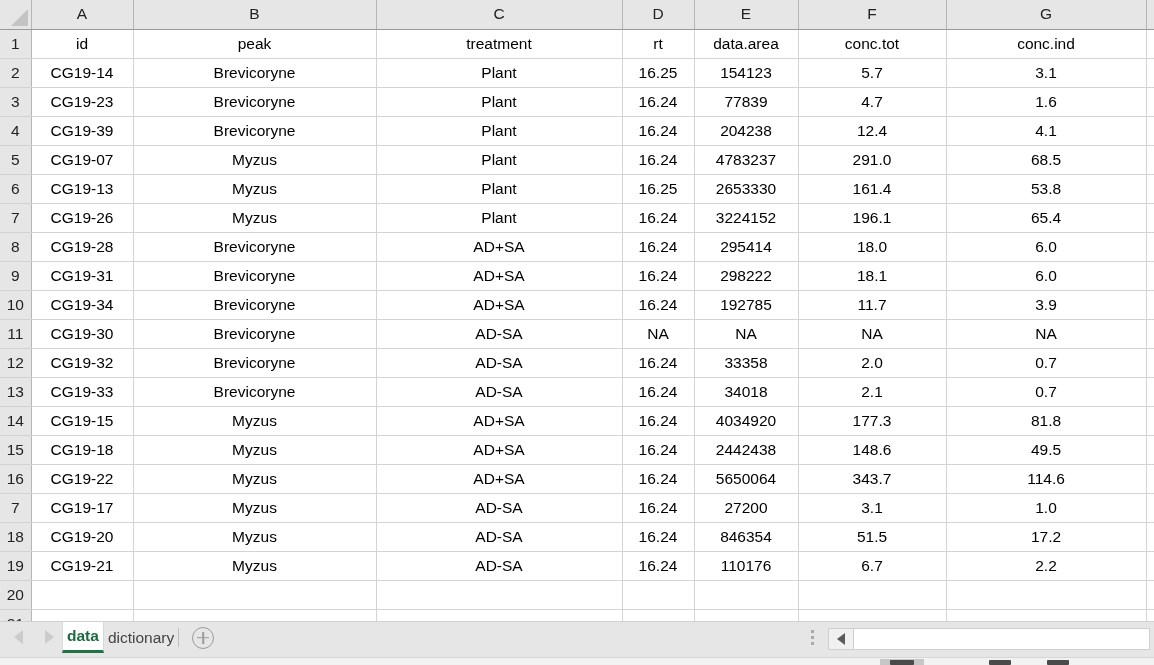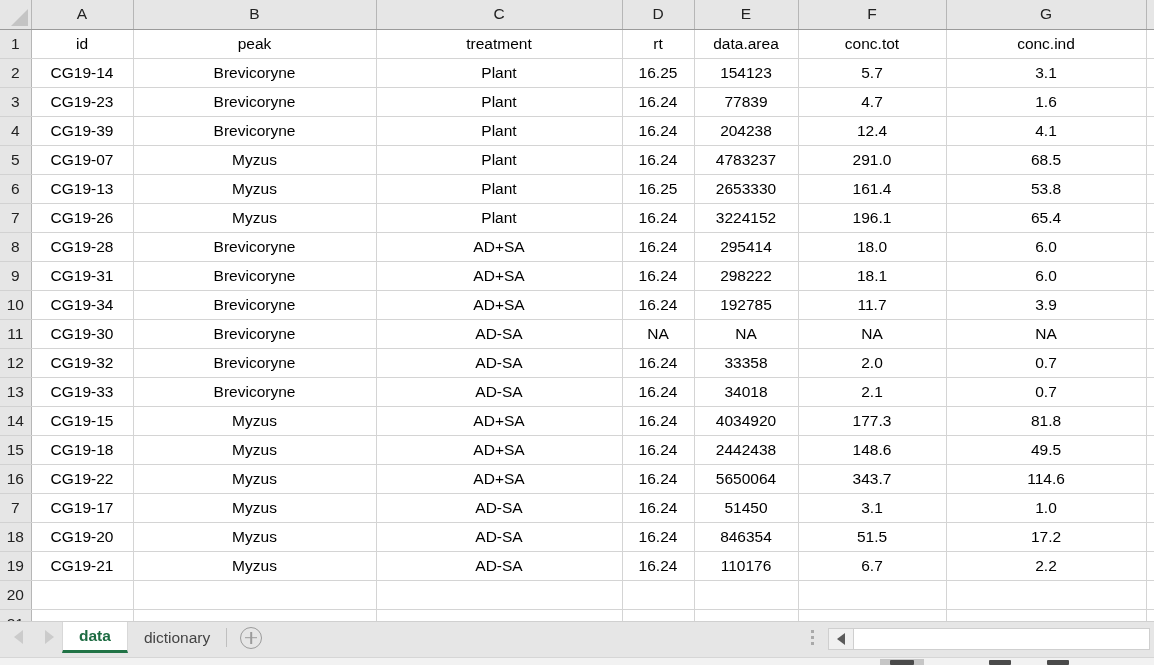--- a/index.html
+++ b/index.html
@@ -147,21 +147,21 @@
   }
 
   .sheet-tabs {
     display: flex;
     align-items: stretch;
     height: 31px;
   }
   .sheet-tab {
     display: flex;
     align-items: center;
-    padding: 0 16px;
+    padding: 0 4px;
     font-size: 15.5px;
     color: #444444;
     background: transparent;
     position: relative;
     height: 31px;
     box-sizing: border-box;
   }
   .sheet-tab.active {
     background: #ffffff;
     color: #1d6b42;
@@ -488,21 +488,21 @@
             <td class="cell">343.7</td>
             <td class="cell">114.6</td>
             <td class="cell empty"></td>
           </tr>
           <tr>
             <td class="rowhead">7</td>
             <td class="cell">CG19-17</td>
             <td class="cell">Myzus</td>
             <td class="cell">AD-SA</td>
             <td class="cell">16.24</td>
-            <td class="cell">51450</td>
+            <td class="cell">27200</td>
             <td class="cell">3.1</td>
             <td class="cell">1.0</td>
             <td class="cell empty"></td>
           </tr>
           <tr>
             <td class="rowhead">18</td>
             <td class="cell">CG19-20</td>
             <td class="cell">Myzus</td>
             <td class="cell">AD-SA</td>
             <td class="cell">16.24</td>

